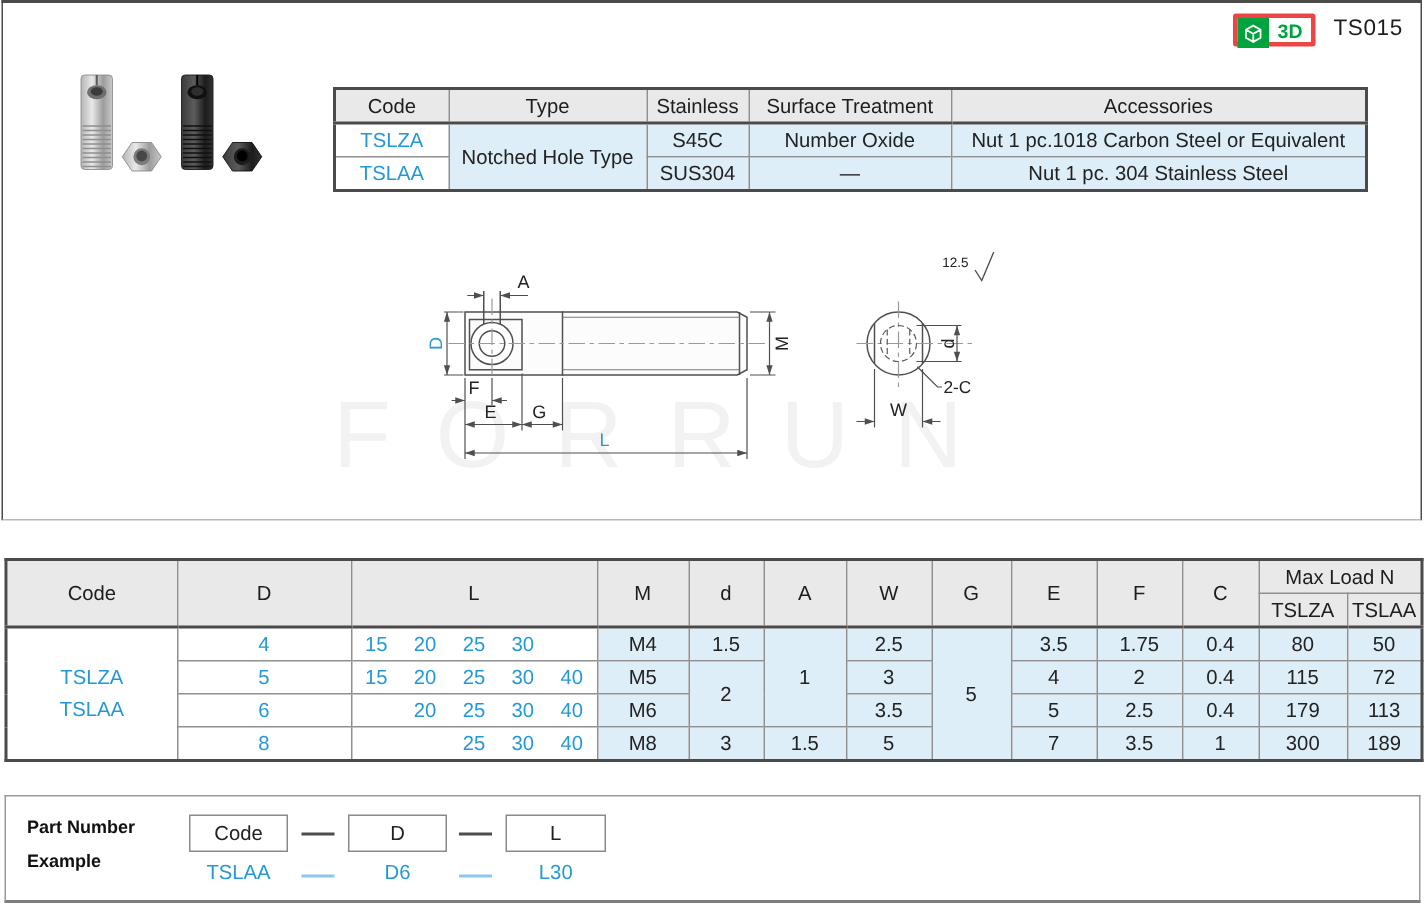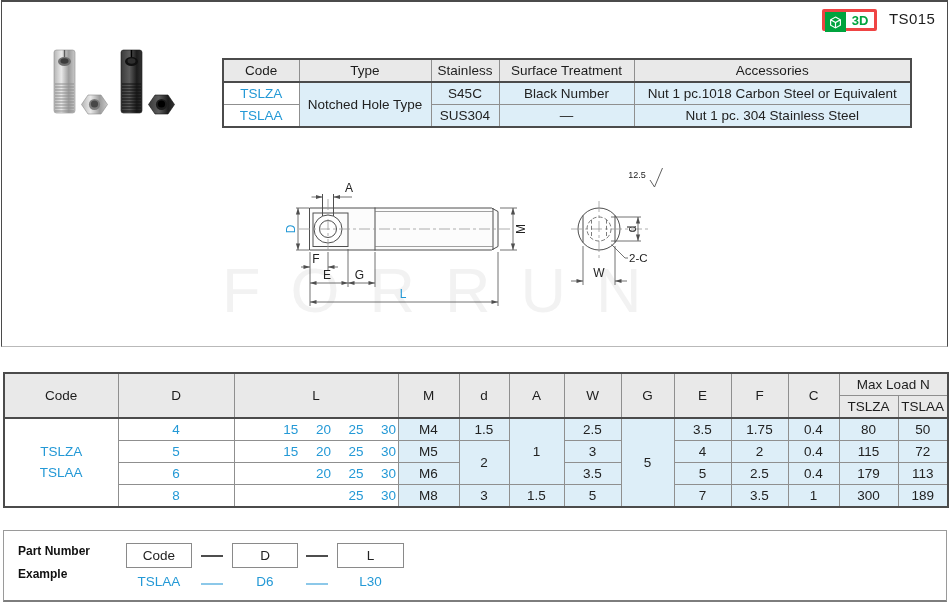--- a/index.html
+++ b/index.html
@@ -32,21 +32,21 @@
   .info-table{position:absolute;left:222px;top:58px;width:688px;border:2px solid #4b4b4b;}
   .spec-table{position:absolute;left:3px;top:372px;width:944px;border:2px solid #4b4b4b;}
   th,td{border:1px solid #8f8f8f;font-weight:400;font-size:13.5px;text-align:center;
         padding:0;height:21px;overflow:hidden;white-space:nowrap;}
   thead th{background:#e9e9e9;color:#1d1d1d;}
   .info-table thead th{border-bottom:2px solid #4b4b4b;}
   .spec-table thead tr.h2 th{border-bottom:2px solid #4b4b4b;}
   .spec-table thead th.hb{border-bottom:2px solid #4b4b4b;}
   td.bg{background:#ddeef8;}
   .blue{color:#2499d6;}
-  .l-split{display:flex;width:100%;padding-left:40px;}
+  .l-split{display:flex;width:100%;}
   .l-split span{flex:1;text-align:center;}
 
   
   .drawing{position:absolute;left:268px;top:140px;width:480px;height:185px;}
   .drawing text{font-family:"Liberation Sans",sans-serif;font-size:12px;fill:#222;}
 
   
   .pn-box{position:absolute;left:3px;top:530px;width:942px;height:69px;
           border:1px solid #9a9a9a;border-bottom:2px solid #7d7d7d;box-sizing:content-box;}
   .pn-title{position:absolute;left:14px;top:9px;font-size:12px;font-weight:bold;
@@ -132,21 +132,21 @@
         <th>Stainless</th>
         <th>Surface Treatment</th>
         <th>Accessories</th>
       </tr>
     </thead>
     <tbody>
       <tr>
         <td class="blue">TSLZA</td>
         <td class="bg" rowspan="2">Notched Hole Type</td>
         <td class="bg">S45C</td>
-        <td class="bg">Black Number</td>
+        <td class="bg">Number Oxide</td>
         <td class="bg">Nut 1 pc.1018 Carbon Steel or Equivalent</td>
       </tr>
       <tr>
         <td class="blue">TSLAA</td>
         <td class="bg">SUS304</td>
         <td class="bg">—</td>
         <td class="bg">Nut 1 pc. 304 Stainless Steel</td>
       </tr>
     </tbody>
   </table>

